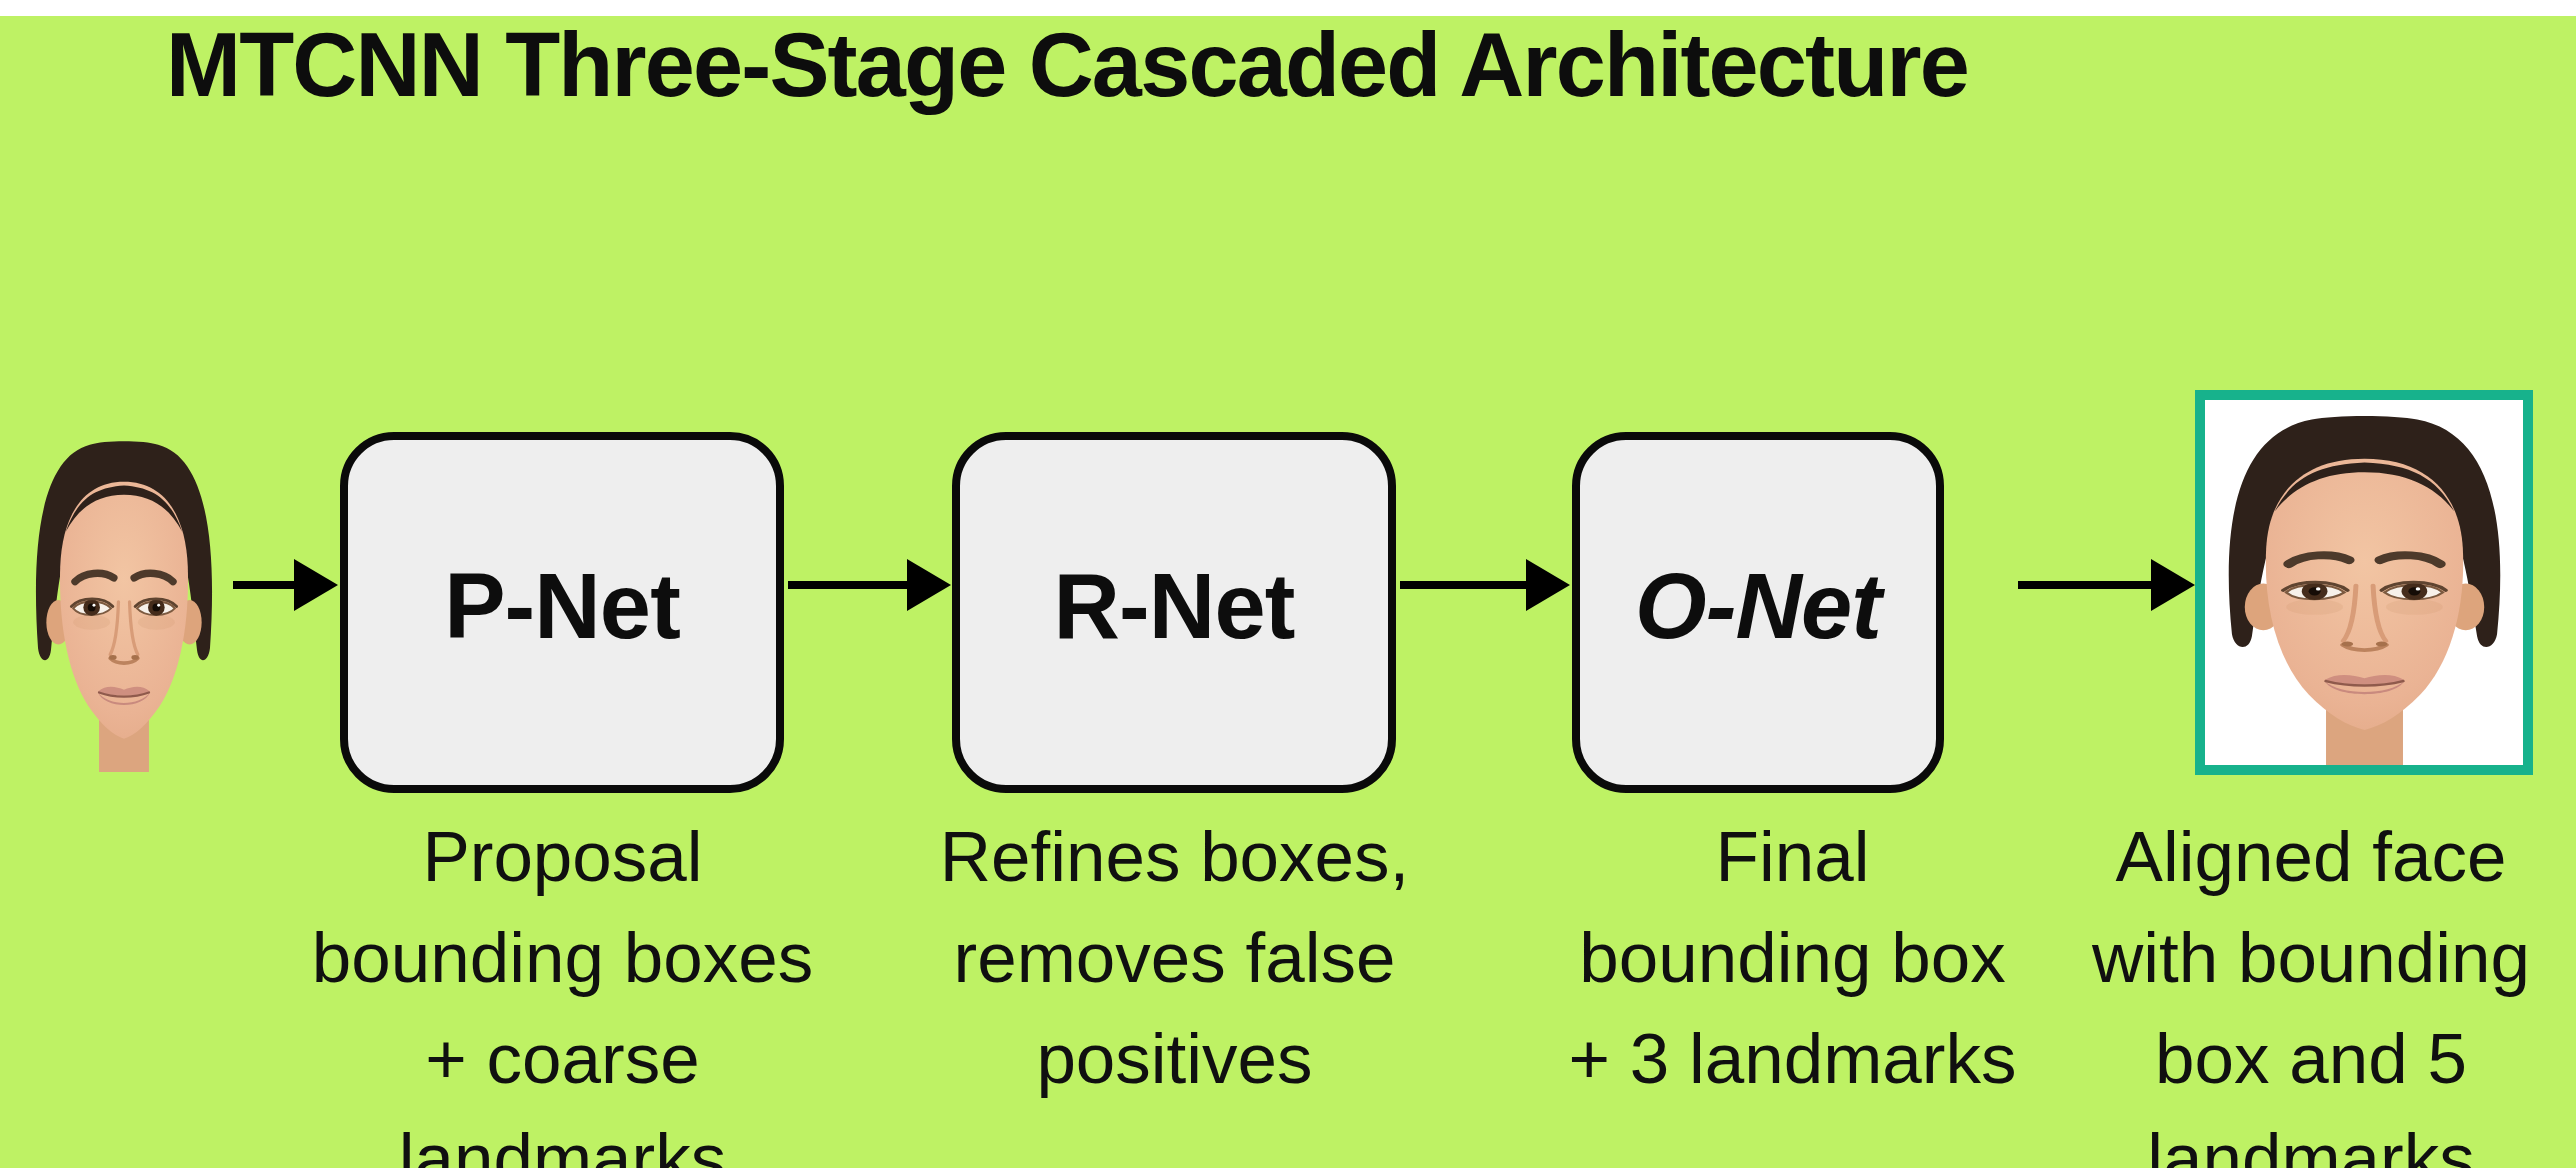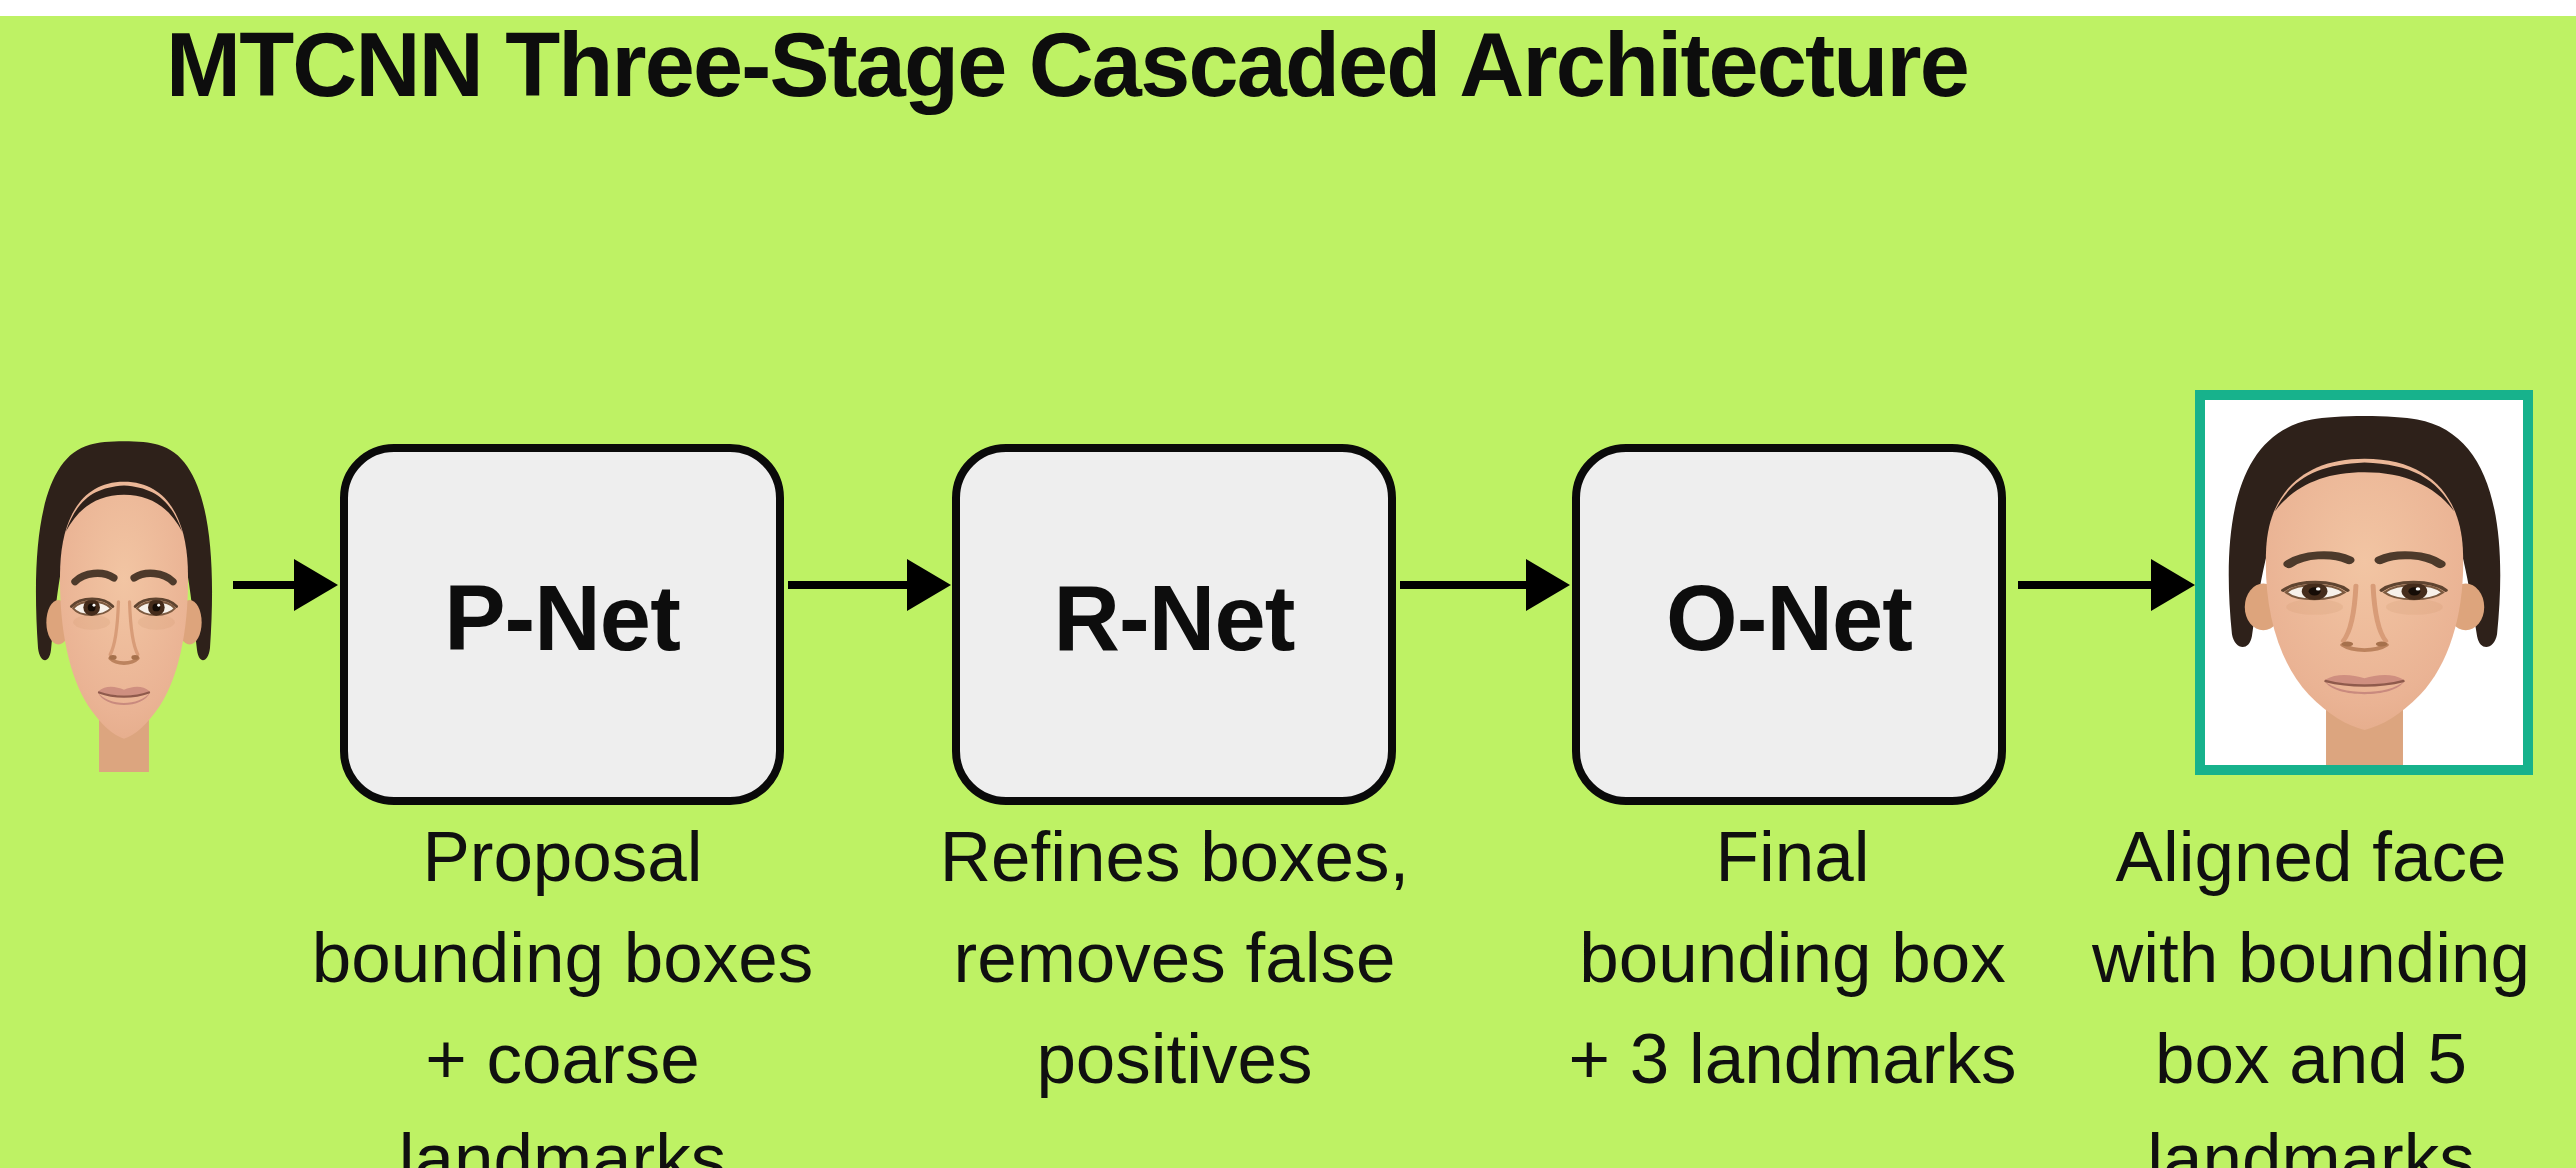--- a/index.html
+++ b/index.html
@@ -25,40 +25,40 @@
     line-height: 1.05;
     font-weight: bold;
     letter-spacing: -1.8px;
     color: #0d0d0d;
     white-space: nowrap;
   }
 
   
   .stage-box {
     position: absolute;
-    top: 428px;
+    top: 416px;
     height: 361px;
     box-sizing: border-box;
     background: #eeeeee;
     border: 8.3px solid #0a0a0a;
     border-radius: 54px;
     display: flex;
     align-items: center;
     justify-content: center;
     padding-bottom: 13px;
   }
   .stage-label {
     font-size: 92px;
     font-weight: bold;
     color: #0d0d0d;
     letter-spacing: -0.9px;
   }
   #stage-pnet { left: 340px;  width: 444px; }
   #stage-rnet { left: 952px; width: 444px; text-align: right; }
-  #stage-onet { left: 1572px; width: 434px; }
+  #stage-onet { left: 1572px; width: 372px; font-style: italic; }
 
   
   .arrow {
     position: absolute;
     top: 543px;
     height: 52px;
   }
   .arrow .shaft {
     position: absolute;
     left: 0;

